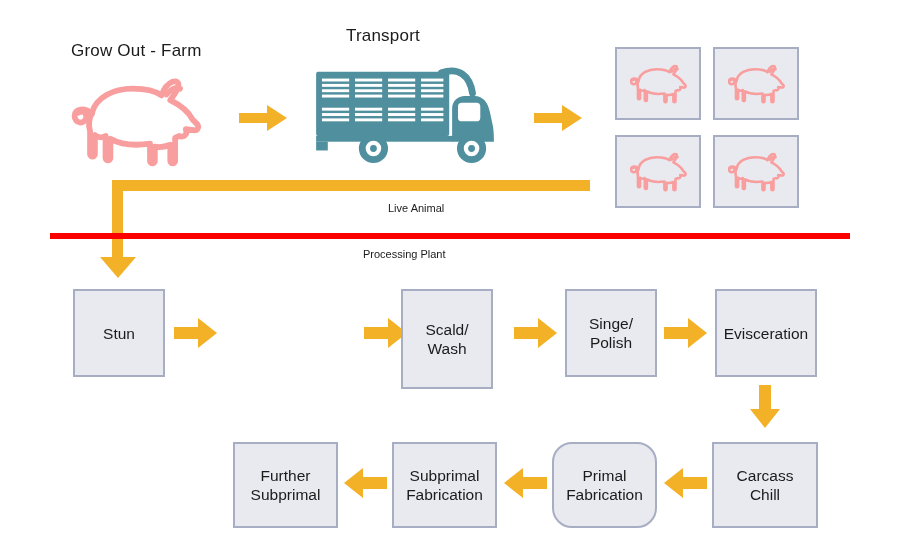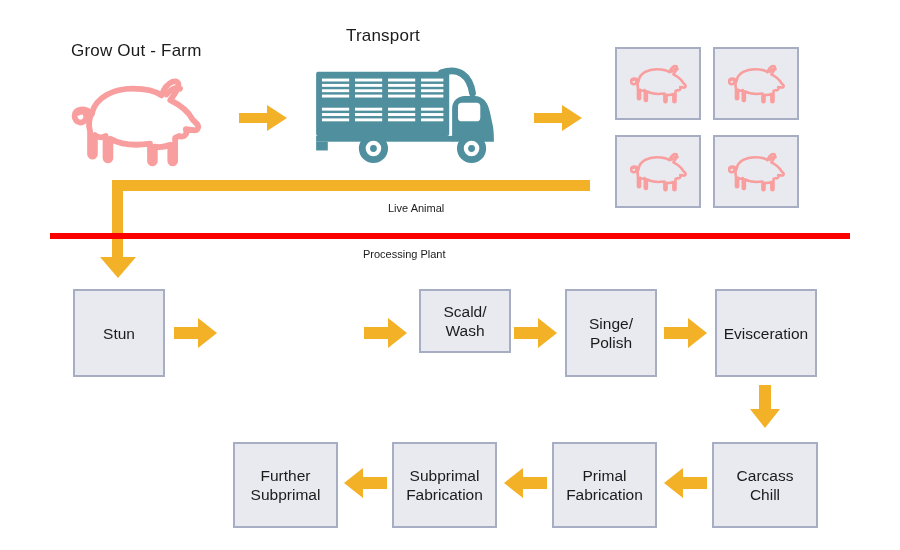--- a/index.html
+++ b/index.html
@@ -132,21 +132,21 @@
     <span>Stun</span>
   </div>
   <svg class="abs" style="left:174px; top:317px;" width="44" height="32" viewBox="0 0 44 32">
     <polygon class="arr" points="0,10 24,10 24,1 43,16 24,31 24,22 0,22"></polygon>
   </svg>
 
   <svg class="abs" style="left:364px; top:317px;" width="44" height="32" viewBox="0 0 44 32">
     <polygon class="arr" points="0,10 24,10 24,1 43,16 24,31 24,22 0,22"></polygon>
   </svg>
 
-  <div class="abs pbox" style="left:419px; top:289px; width:92px; height:64px;">
+  <div class="abs pbox" style="left:401px; top:289px; width:92px; height:100px;">
     <span>Scald/
 Wash</span>
   </div>
   <svg class="abs" style="left:514px; top:317px;" width="44" height="32" viewBox="0 0 44 32">
     <polygon class="arr" points="0,10 24,10 24,1 43,16 24,31 24,22 0,22"></polygon>
   </svg>
 
   <div class="abs pbox" style="left:565px; top:289px; width:92px; height:88px;">
     <span>Singe/
 Polish</span>
@@ -164,21 +164,21 @@
   </svg>
 
   <div class="abs pbox" style="left:712px; top:442px; width:106px; height:86px;">
     <span>Carcass
 Chill</span>
   </div>
   <svg class="abs" style="left:663px; top:467px;" width="44" height="32" viewBox="0 0 44 32">
     <polygon class="arr" points="44,10 20,10 20,1 1,16 20,31 20,22 44,22"></polygon>
   </svg>
 
-  <div class="abs pbox" style="left:552px; top:442px; width:105px; height:86px;">
+  <div class="abs pbox" style="left:552px; top:442px; width:105px; height:86px;border-radius:20px;">
     <span>Primal
 Fabrication</span>
   </div>
   <svg class="abs" style="left:503px; top:467px;" width="44" height="32" viewBox="0 0 44 32">
     <polygon class="arr" points="44,10 20,10 20,1 1,16 20,31 20,22 44,22"></polygon>
   </svg>
 
   <div class="abs pbox" style="left:392px; top:442px; width:105px; height:86px;">
     <span>Subprimal
 Fabrication</span>

